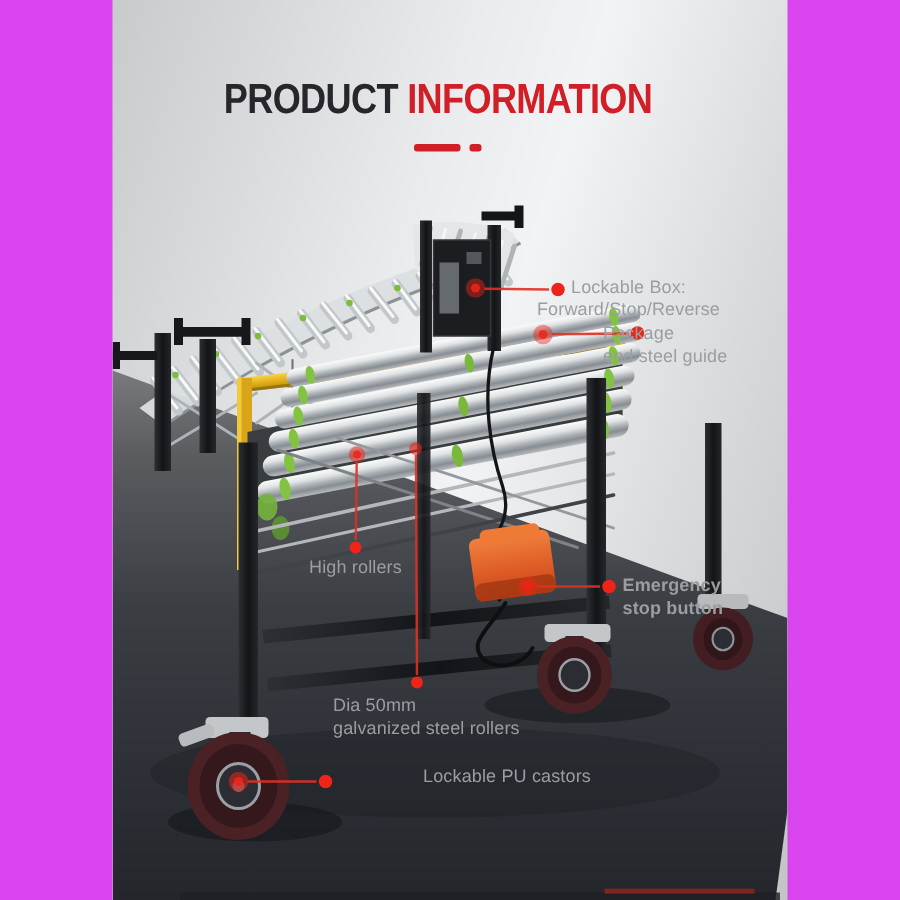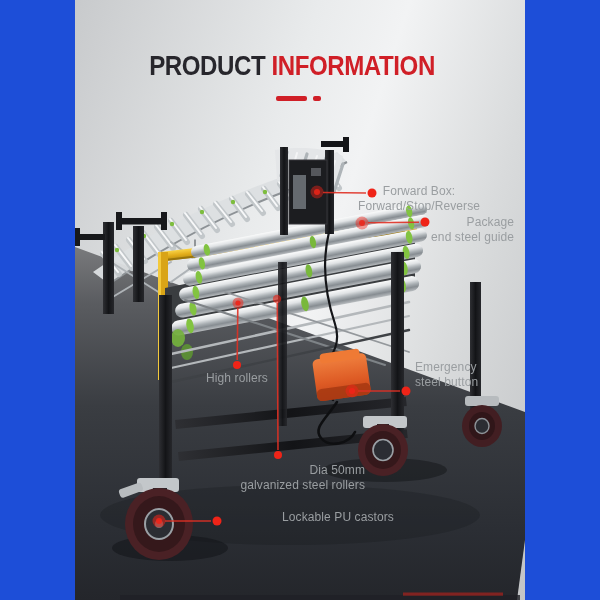--- a/index.html
+++ b/index.html
@@ -1,35 +1,35 @@
 <!DOCTYPE html>
 <html><head>
 <meta charset="utf-8">
 <style>
   html,body{margin:0;padding:0;background:#ffffff;}
-  .stage{position:relative;width:600px;height:600px;background:#1d4ed8;overflow:hidden;
+  .stage{position:relative;width:600px;height:600px;background:#d946ef;overflow:hidden;
          font-family:"Liberation Sans",sans-serif;}
   .content{position:absolute;left:75px;top:0;width:450px;height:600px;overflow:hidden;
            background:linear-gradient(108deg,#c8cacc 0%,#e9ebec 38%,#f2f3f4 52%,#d9dbdc 75%,#c2c4c6 100%);}
   .title-row{position:absolute;top:51px;left:0;width:450px;text-align:center;
              font-weight:bold;font-size:28px;line-height:30px;letter-spacing:-.5px;
              transform:translateX(-8px) scaleX(.86);transform-origin:50% 50%;white-space:nowrap;}
   .t-black{color:#27262c;}
   .t-red{color:#d01f27;}
   .title-underline{position:absolute;top:96px;left:0;width:450px;height:6px;}
   .dash-long{position:absolute;left:201px;top:0;width:31px;height:4.5px;background:#d01f27;border-radius:2px;}
   .dash-short{position:absolute;left:238px;top:0;width:8px;height:4.5px;background:#d01f27;border-radius:2px;}
   svg.machine{position:absolute;left:0;top:0;width:450px;height:600px;}
   .callout{position:absolute;font-size:12px;line-height:14.5px;color:#9a9ea1;letter-spacing:.1px;}
   .callout span{display:block;}
   #co-control{left:278px;top:184px;width:132px;text-align:center;}
-  #co-package{left:327px;top:215px;width:112px;text-align:right;}
+  #co-package{left:327px;top:215px;width:112px;text-align:left;}
   #co-belt{left:112px;top:371px;width:100px;text-align:center;}
-  #co-emergency{left:340px;top:360px;width:120px;text-align:left;}
-  #co-rollers{left:130px;top:463px;width:160px;text-align:right;}
+  #co-emergency{left:340px;top:383px;width:120px;text-align:left;font-weight:bold;}
+  #co-rollers{left:147px;top:463px;width:160px;text-align:left;}
   #co-castors{left:152px;top:510px;width:170px;text-align:center;margin-left:26px;}
 </style>
 </head>
 <body>
 
 <div class="stage">
   <div class="content">
 
     <div class="title-row">
       <span class="t-black">PRODUCT</span>
@@ -332,33 +332,33 @@
         <g>
           <circle cx="84" cy="521" r="6.5" fill="#ef2418" opacity=".55"></circle>
             <circle cx="84" cy="521" r="3" fill="#ef2418" opacity=".9"></circle>
           <line x1="90" y1="521" x2="136" y2="521" stroke="#e03024" stroke-width="1.6" opacity=".9"></line>
           <circle cx="142" cy="521" r="4.5" fill="#ef2418"></circle>
         </g>
       </g>
     </svg>
 
     <div class="callout" id="co-control">
-      <span>Forward Box:</span>
+      <span>Lockable Box:</span>
       <span>Forward/Stop/Reverse</span>
     </div>
     <div class="callout" id="co-package">
       <span>Package</span>
       <span>end steel guide</span>
     </div>
     <div class="callout" id="co-belt">
       <span>High rollers</span>
     </div>
     <div class="callout" id="co-emergency">
       <span>Emergency</span>
-      <span>steel button</span>
+      <span>stop button</span>
     </div>
     <div class="callout" id="co-rollers">
       <span>Dia 50mm</span>
       <span>galvanized steel rollers</span>
     </div>
     <div class="callout" id="co-castors">
       <span>Lockable PU castors</span>
     </div>
 
   </div>

